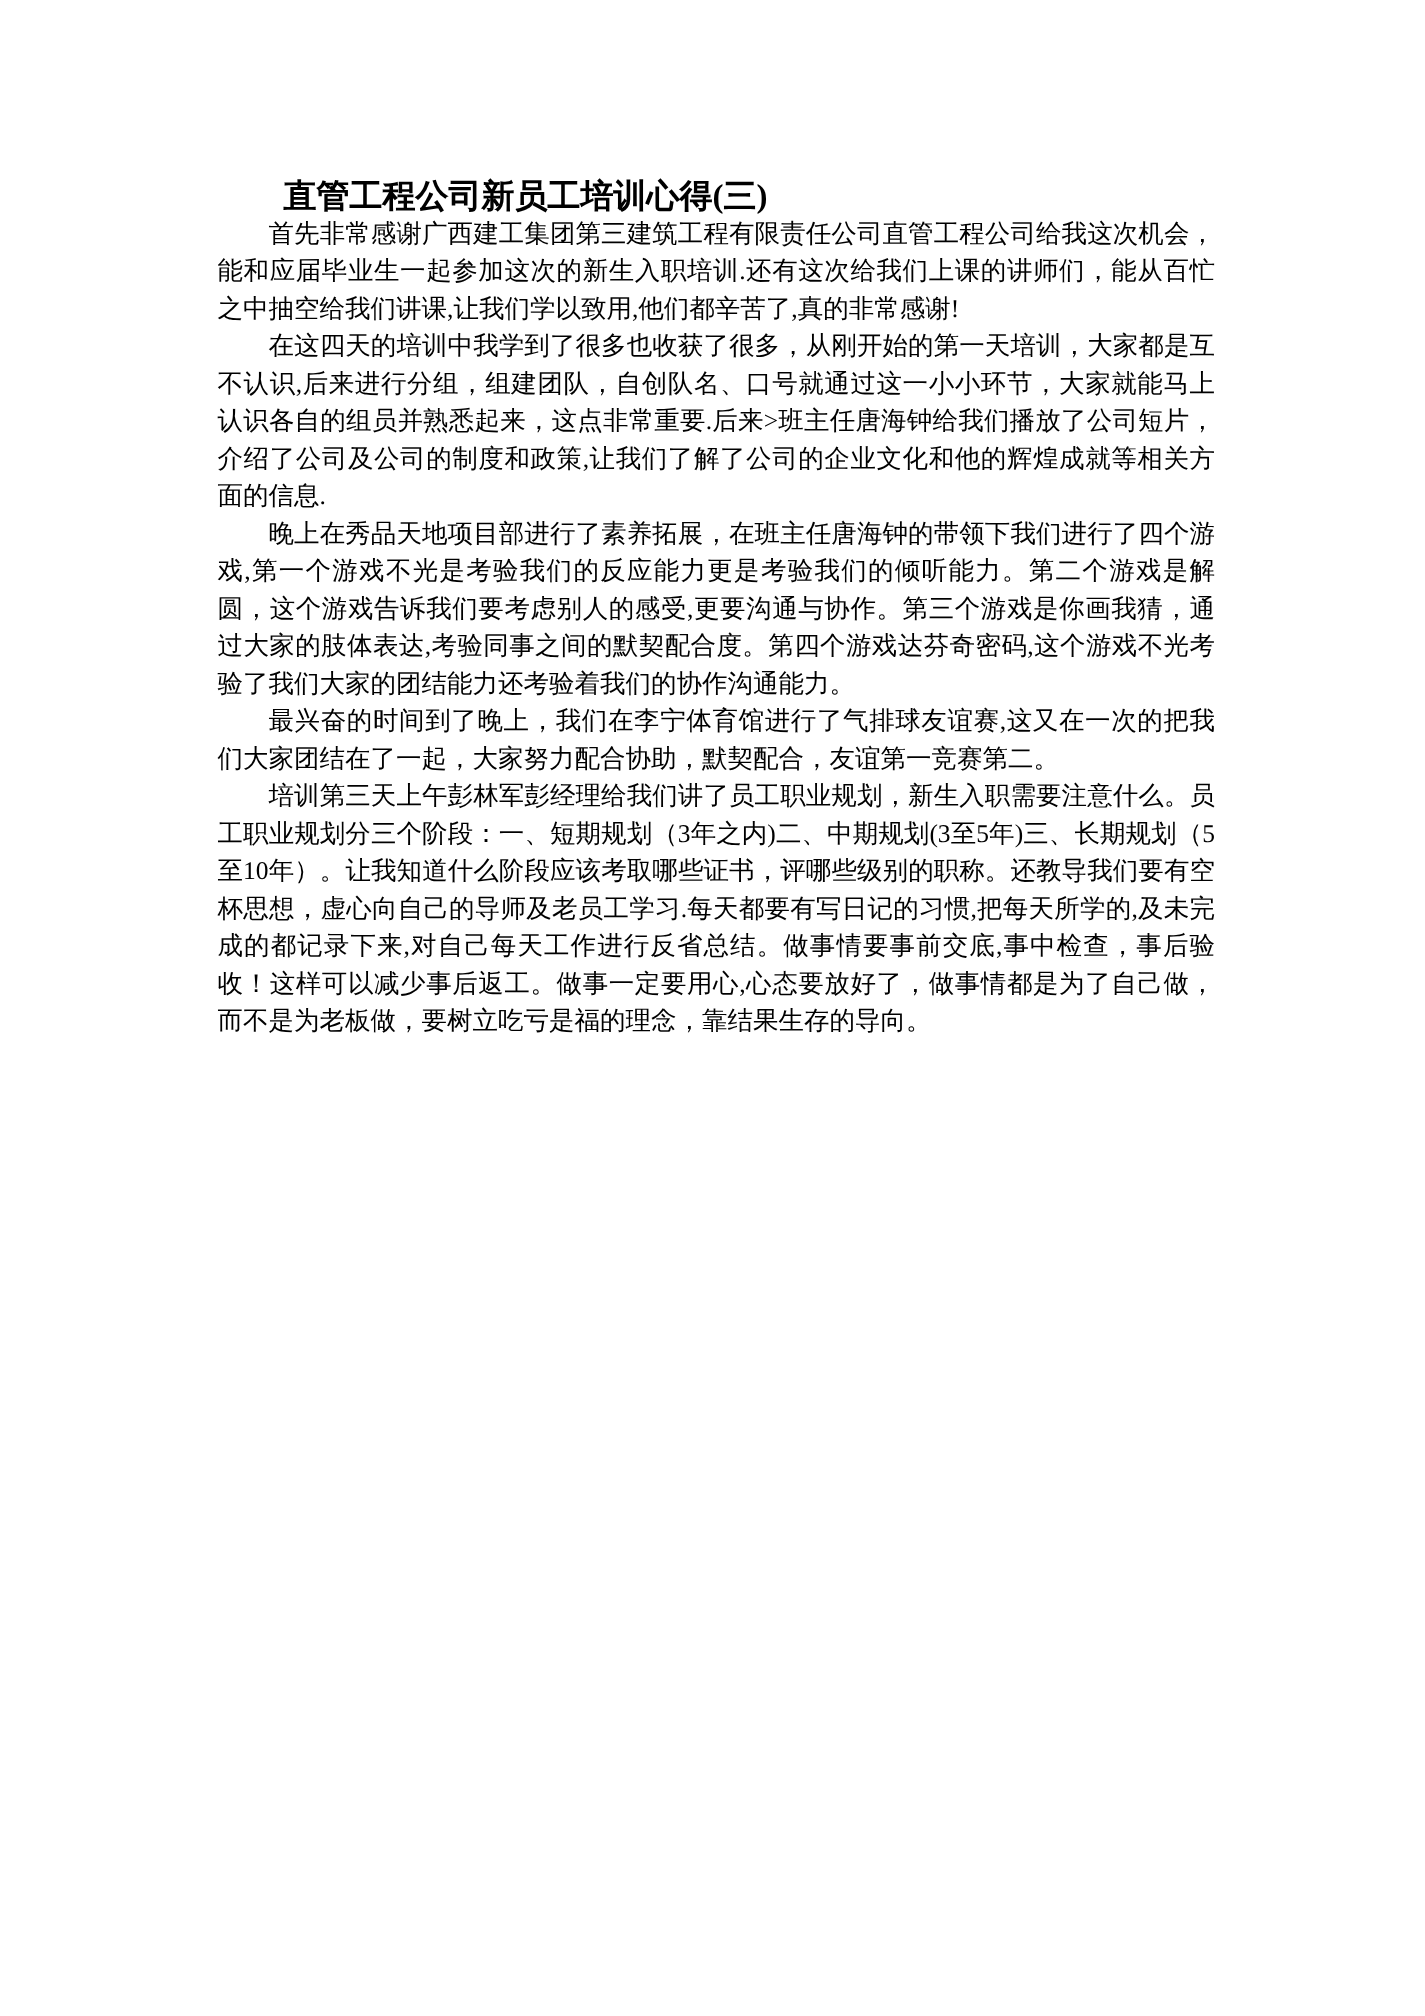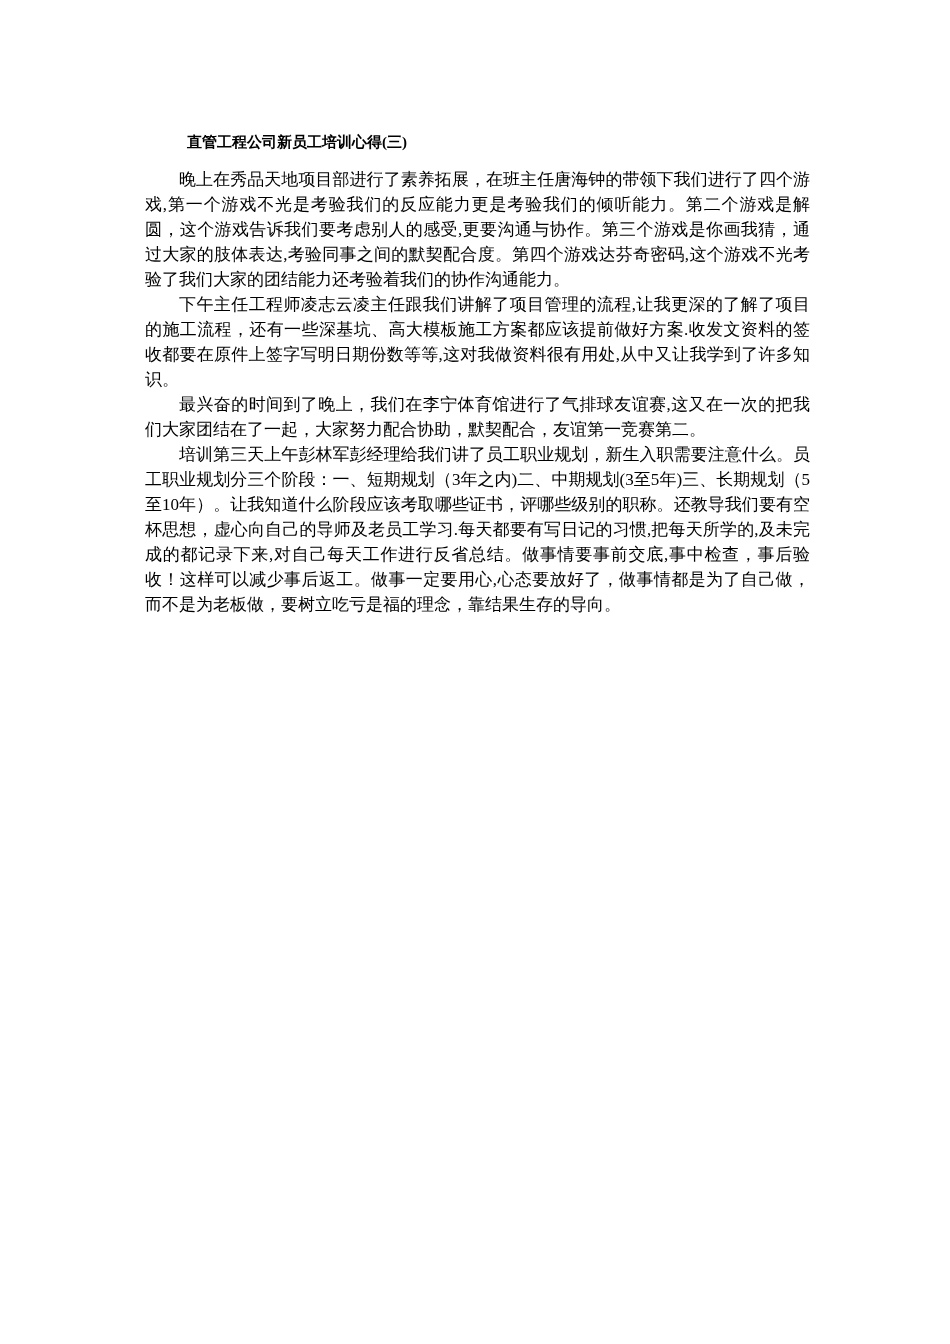--- a/index.html
+++ b/index.html
@@ -20,35 +20,36 @@
     overflow: hidden;
   }
   .doc-body {
     font-size: 17px;
     line-height: 25px;
     text-align: justify;
     text-justify: inter-ideograph;
     word-break: break-all;
   }
   .doc-title {
-    margin: 12px;
+    margin: 0;
     text-indent: 2em;
     font-weight: bold;
-    font-size: 15px;
+    font-size: 22px;
     line-height: 25px;
   }
   .doc-para {
     margin: 0;
     text-indent: 2em;
   }
 </style>
 </head>
 <body>
 
 <div class="page">
   <div class="doc-body">
     <p class="doc-title">直管工程公司新员工培训心得(三)</p>
+    <p class="doc-para">首先非常感谢广西建工集团第三建筑工程有限责任公司直管工程公司给我这次机会，能和应届毕业生一起参加这次的新生入职培训.还有这次给我们上课的讲师们，能从百忙之中抽空给我们讲课,让我们学以致用,他们都辛苦了,真的非常感谢!</p>
+    <p class="doc-para">在这四天的培训中我学到了很多也收获了很多，从刚开始的第一天培训，大家都是互不认识,后来进行分组，组建团队，自创队名、口号就通过这一小小环节，大家就能马上认识各自的组员并熟悉起来，这点非常重要.后来&gt;班主任唐海钟给我们播放了公司短片，介绍了公司及公司的制度和政策,让我们了解了公司的企业文化和他的辉煌成就等相关方面的信息.</p>
     <p class="doc-para">晚上在秀品天地项目部进行了素养拓展，在班主任唐海钟的带领下我们进行了四个游戏,第一个游戏不光是考验我们的反应能力更是考验我们的倾听能力。第二个游戏是解圆，这个游戏告诉我们要考虑别人的感受,更要沟通与协作。第三个游戏是你画我猜，通过大家的肢体表达,考验同事之间的默契配合度。第四个游戏达芬奇密码,这个游戏不光考验了我们大家的团结能力还考验着我们的协作沟通能力。</p>
-    <p class="doc-para">下午主任工程师凌志云凌主任跟我们讲解了项目管理的流程,让我更深的了解了项目的施工流程，还有一些深基坑、高大模板施工方案都应该提前做好方案.收发文资料的签收都要在原件上签字写明日期份数等等,这对我做资料很有用处,从中又让我学到了许多知识。</p>
     <p class="doc-para">最兴奋的时间到了晚上，我们在李宁体育馆进行了气排球友谊赛,这又在一次的把我们大家团结在了一起，大家努力配合协助，默契配合，友谊第一竞赛第二。</p>
     <p class="doc-para">培训第三天上午彭林军彭经理给我们讲了员工职业规划，新生入职需要注意什么。员工职业规划分三个阶段：一、短期规划（3年之内)二、中期规划(3至5年)三、长期规划（5至10年）。让我知道什么阶段应该考取哪些证书，评哪些级别的职称。还教导我们要有空杯思想，虚心向自己的导师及老员工学习.每天都要有写日记的习惯,把每天所学的,及未完成的都记录下来,对自己每天工作进行反省总结。做事情要事前交底,事中检查，事后验收！这样可以减少事后返工。做事一定要用心,心态要放好了，做事情都是为了自己做，而不是为老板做，要树立吃亏是福的理念，靠结果生存的导向。</p>
   </div>
 </div>
 
 </body></html>

